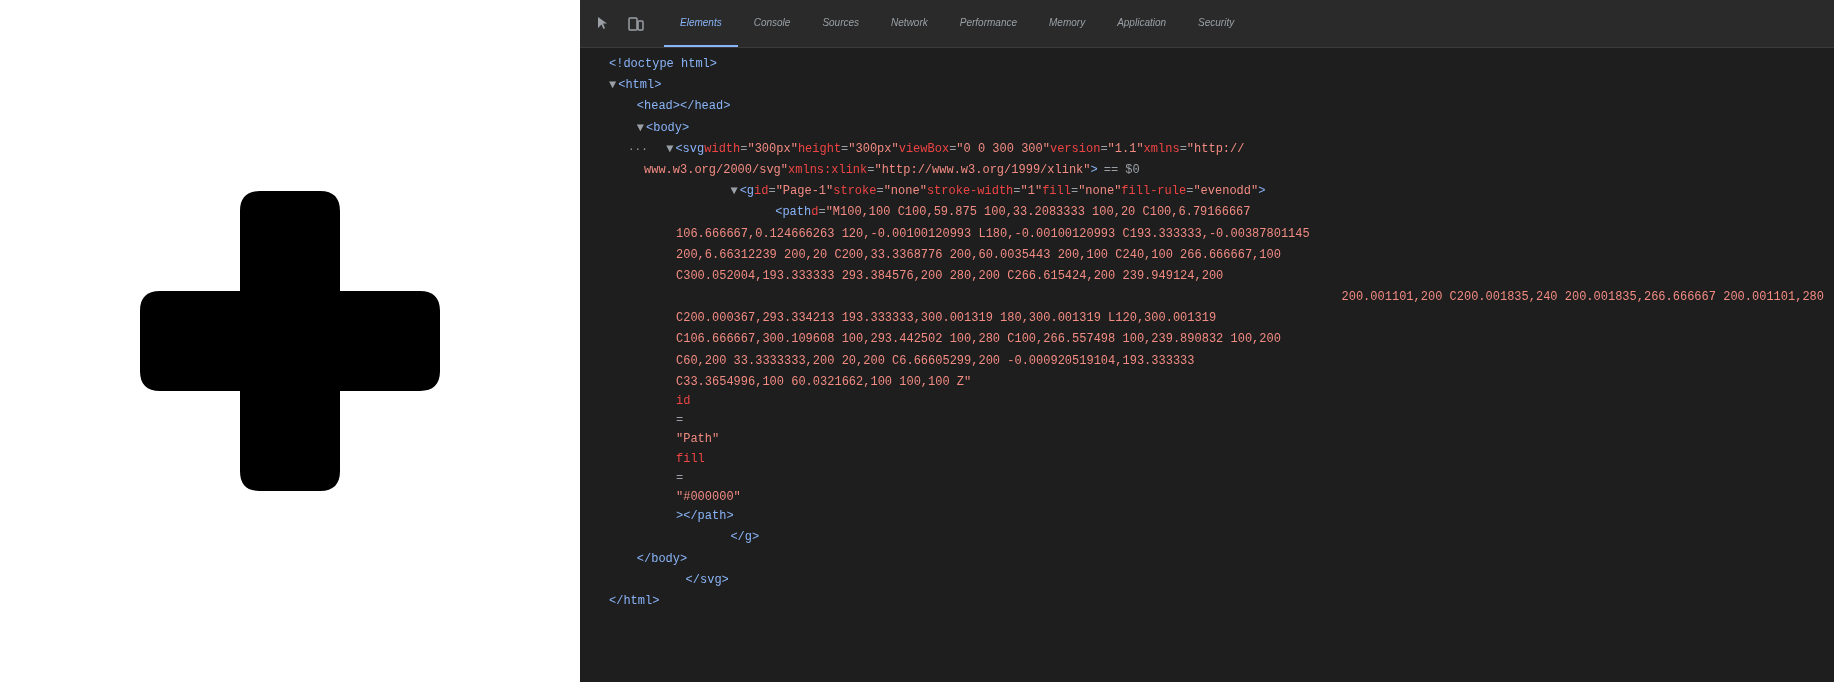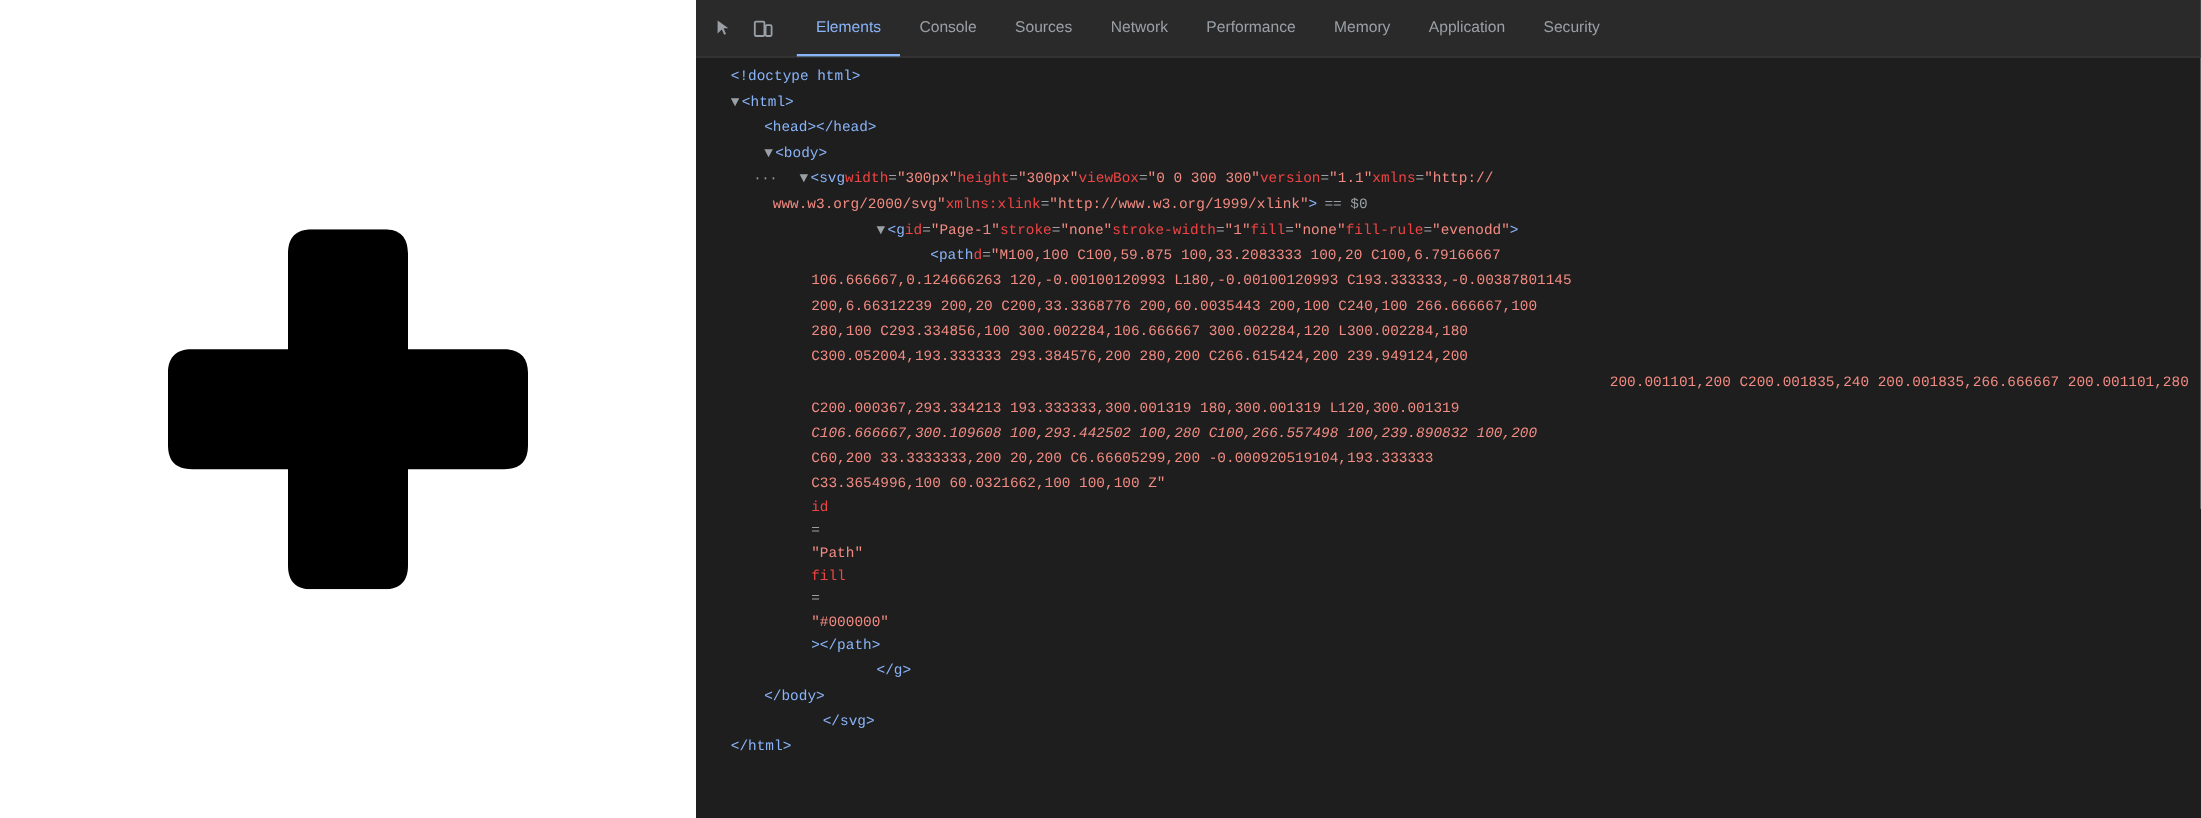--- a/index.html
+++ b/index.html
@@ -68,24 +68,25 @@
       border-radius: 4px;
       color: #9aa0a6;
     }
 
     .devtools-tab {
       height: 100%;
       padding: 0 16px;
       display: flex;
       align-items: center;
       cursor: pointer;
-      font-size: 13px;
+      font-size: 10px;
       color: #9aa0a6;
       border-bottom: 2px solid transparent;
       white-space: nowrap;
+      font-style: italic;
     }
 
     .devtools-tab.active {
       color: #8ab4f8;
       border-bottom: 2px solid #8ab4f8;
       background: transparent;
     }
 
     
     .devtools-content {
@@ -225,37 +226,34 @@
     </div>
 
     <div class="line" style="padding-left: 96px;">
       <span class="attr-value">106.666667,0.124666263 120,-0.00100120993 L180,-0.00100120993 C193.333333,-0.00387801145</span>
     </div>
 
     <div class="line" style="padding-left: 96px;">
       <span class="attr-value">200,6.66312239 200,20 C200,33.3368776 200,60.0035443 200,100 C240,100 266.666667,100</span>
     </div>
 
-    <div class="line" style="padding-left: 96px;">
-      <span class="attr-value">280,100 C293.334856,100 300.002284,106.666667 300.002284,120 L300.002284,180</span>
-    </div>
 
     <div class="line" style="padding-left: 96px;">
       <span class="attr-value">C300.052004,193.333333 293.384576,200 280,200 C266.615424,200 239.949124,200</span>
     </div>
 
     <div class="line" style="padding-left: 48px; justify-content: flex-end;">
       <span class="attr-value">200.001101,200 C200.001835,240 200.001835,266.666667 200.001101,280</span>
     </div>
 
     <div class="line" style="padding-left: 96px;">
       <span class="attr-value">C200.000367,293.334213 193.333333,300.001319 180,300.001319 L120,300.001319</span>
     </div>
 
-    <div class="line" style="padding-left: 96px; font-style: italic;">
+    <div class="line" style="padding-left: 96px;">
       <span class="attr-value">C106.666667,300.109608 100,293.442502 100,280 C100,266.557498 100,239.890832 100,200</span>
     </div>
 
     <div class="line" style="padding-left: 96px;">
       <span class="attr-value">C60,200 33.3333333,200 20,200 C6.66605299,200 -0.000920519104,193.333333</span>
     </div>
 
 
     <div class="line" style="padding-left: 96px; flex-direction: column;">
       <span class="attr-value">C33.3654996,100 60.0321662,100 100,100 Z"</span>

